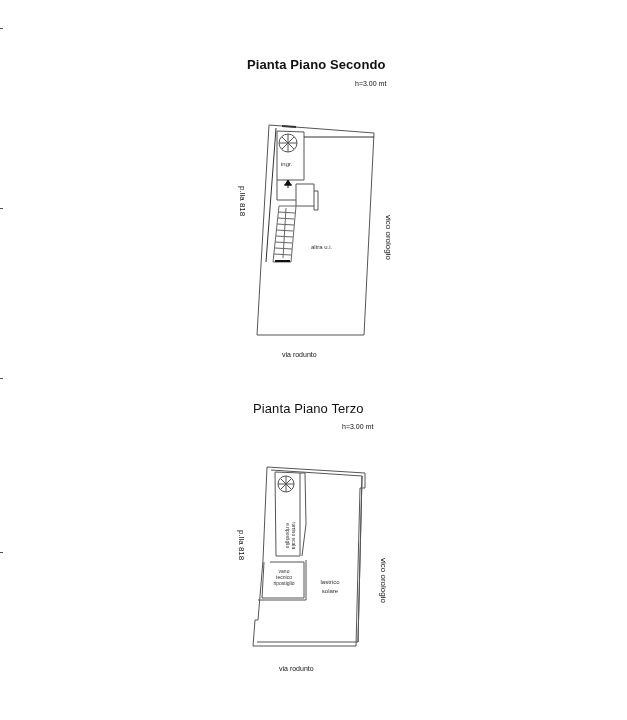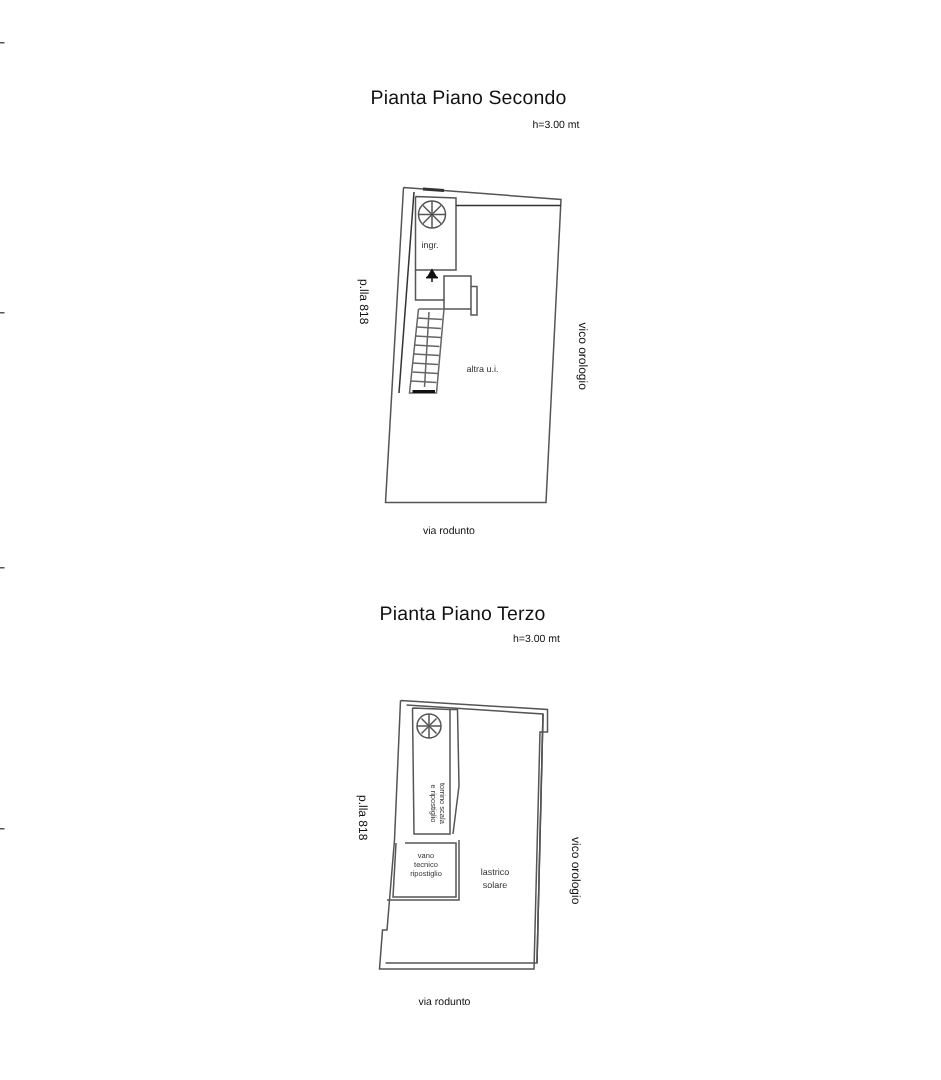--- a/index.html
+++ b/index.html
@@ -86,21 +86,21 @@
     <g>
       <circle cx="286" cy="484" r="8"></circle>
       <line x1="278" y1="484" x2="294" y2="484"></line>
       <line x1="286" y1="476" x2="286" y2="492"></line>
       <line x1="281" y1="479" x2="291" y2="489"></line>
       <line x1="291" y1="479" x2="281" y2="489"></line>
     </g>
   </g>
 </svg>
 
-<div class="abs title" style="left:247px; top:57px;">Pianta Piano Secondo</div>
+<div class="abs title" style="left:247px; top:57px;font-weight:bold;">Pianta Piano Secondo</div>
 <div class="abs height" style="left:355px; top:80px;">h=3.00 mt</div>
 <div class="abs vlabel" style="left:247px; top:186px;">p.lla 818</div>
 <div class="abs vlabel" style="left:393px; top:215px;">vico orologio</div>
 <div class="abs street" style="left:282px; top:351px;">via rodunto</div>
 <div class="abs room" style="left:281px; top:161px;">ingr.</div>
 <div class="abs room" style="left:311px; top:244px;">altra u.i.</div>
 
 <div class="abs title" style="left:253px; top:401px;text-align:right;">Pianta Piano Terzo</div>
 <div class="abs height" style="left:342px; top:423px;">h=3.00 mt</div>
 <div class="abs vlabel" style="left:246px; top:530px;">p.lla 818</div>

